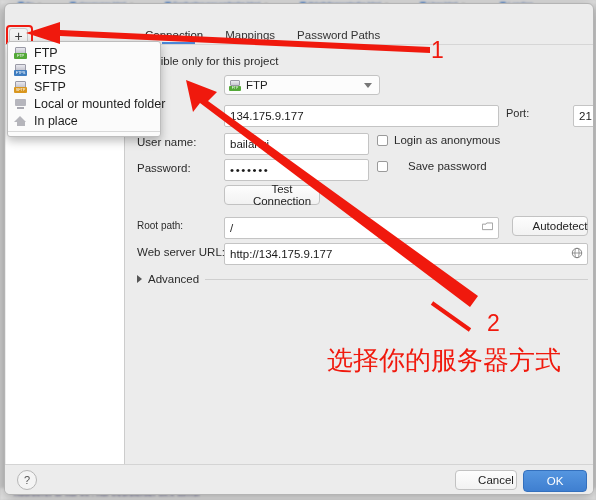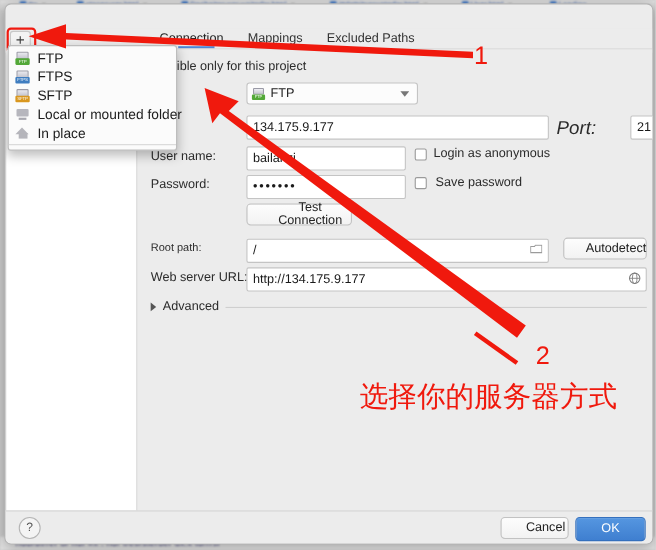--- a/index.html
+++ b/index.html
@@ -128,30 +128,30 @@
     border-top:5px solid #777;
   }
 
   .txtfield {
     background:#fff; border:1px solid #c4c4c4; border-radius:2px;
     box-sizing:border-box; font-size:11.5px; color:#1a1a1a;
     display:flex; align-items:center; padding:10px 5px;
   }
 
   .host-field { position:absolute; left:99px; top:60px; width:275px; height:19px;}
-  .port-lbl   { position:absolute; left:381px; top:62px; font-size:17px; color:#2b2b2b;font-style:italic;}
+  .port-lbl   { position:absolute; left:381px; top:62px; font-size:11px; color:#2b2b2b;}
   .port-field { position:absolute; left:416px; top:60px; width:47px; height:19px;margin-left:32px;}
 
   .user-lbl   { position:absolute; left:12px; top:91px; font-size:11.5px; color:#2b2b2b;}
   .user-field { position:absolute; left:99px; top:88px; width:145px; height:19px;}
   .pass-lbl   { position:absolute; left:12px; top:117px; font-size:11.5px; color:#2b2b2b;}
   .pass-field { position:absolute; left:99px; top:114px; width:145px; height:19px; letter-spacing:1.6px;}
 
   .chk-anon { position:absolute; left:252px; top:89px; display:flex; align-items:center; gap:6px;}
-  .chk-save { position:absolute; left:252px; top:115px; display:flex; align-items:flex-end; gap:8px;}
+  .chk-save { position:absolute; left:252px; top:115px; display:flex; align-items:flex-end; gap:20px;}
   .chk-lbl { font-size:11.5px; color:#2b2b2b;}
 
   .btn {
     background:linear-gradient(#fdfdfd,#f2f2f2);
     border:1px solid #c2c2c2; border-radius:4px;
     font-size:11.5px; color:#222; text-align:center;
     display:flex; align-items:center; justify-content:center;
     box-sizing:border-box;
     padding-left:20px;
   }
@@ -307,21 +307,21 @@
 
 
     <div class="toolbar">
       <div class="plus-btn">+</div>
       <div class="plus-highlight"></div>
     </div>
 
     <div class="tabs">
       <div class="tab active">Connection</div>
       <div class="tab">Mappings</div>
-      <div class="tab">Excluded Paths</div>
+      <div class="tab">Password Paths</div>
     </div>
     <div class="tab-underline"></div>
     <div class="tabs-sep"></div>
 
     <div class="left-panel"></div>
 
     <div class="content">
 
       <div class="visible-chk">
         <div class="cbox"></div>

